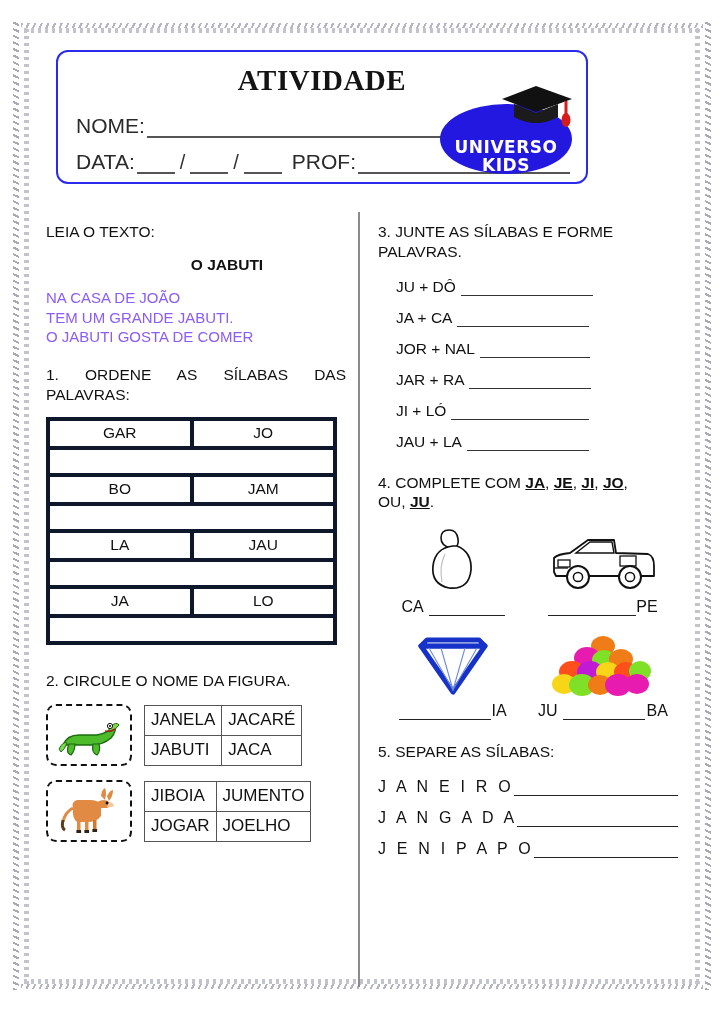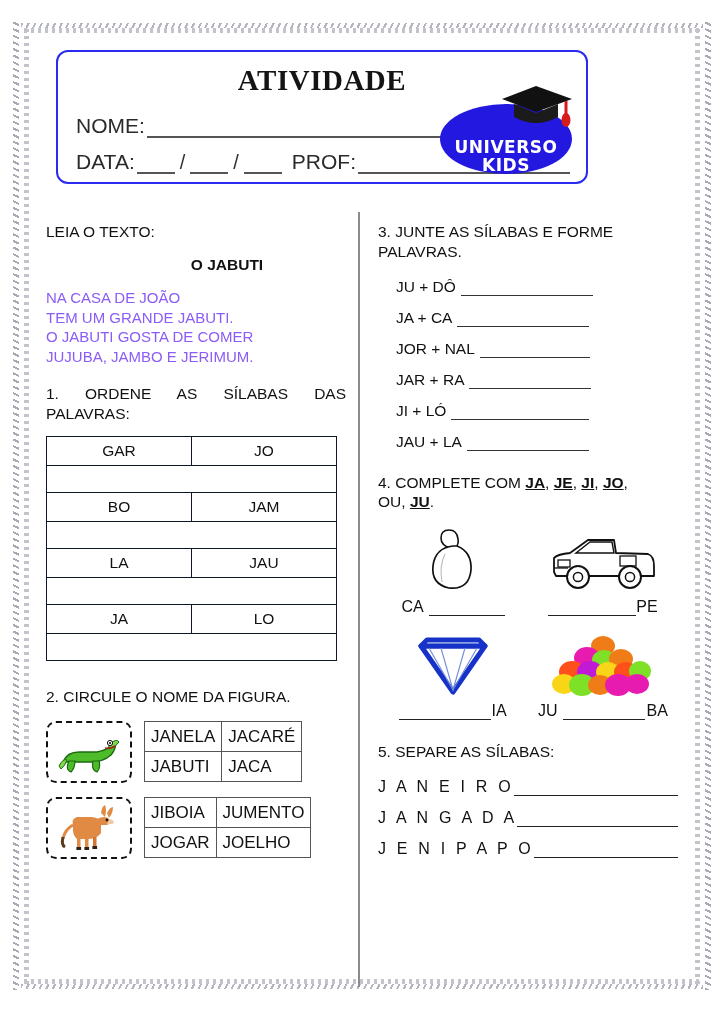--- a/index.html
+++ b/index.html
@@ -140,21 +140,21 @@
   .q-head { font-size: 15.5px; color:#111; line-height:1.28; }
   .q-head.justify { text-align: justify; text-align-last: justify; }
 
   
   .syl-table {
     border-collapse: collapse;
     width: 291px;
     margin-top: 12px;
   }
   .syl-table td {
-    border: 1px solid #0f172a;
+    border: 4px solid #0f172a;
     height: 29px;
     text-align: center;
     font-size: 15.5px;
     color: #111;
   }
   .syl-table td.half { width: 50%; }
   .syl-table tr.blank td { height: 27px; }
 
   
   .fig-row { display: flex; align-items: center; margin-top: 14px; }
@@ -254,21 +254,20 @@
 
   <div class="col-left">
 
     <div class="txt lead">LEIA O TEXTO:</div>
     <div class="story-title">O JABUTI</div>
 
     <div class="story">
       <p>NA CASA DE JOÃO</p>
       <p>TEM UM GRANDE JABUTI.</p>
       <p>O JABUTI GOSTA DE COMER</p>
-      <p>JUJUBA, JAMBO E JERIMUM.</p>
     </div>
 
     <div class="mt18">
       <div class="q-head justify">1.  ORDENE  AS  SÍLABAS  DAS</div>
       <div class="q-head">PALAVRAS:</div>
 
       <table class="syl-table">
         <tbody>
             <tr>
           <td class="half">GAR</td>

